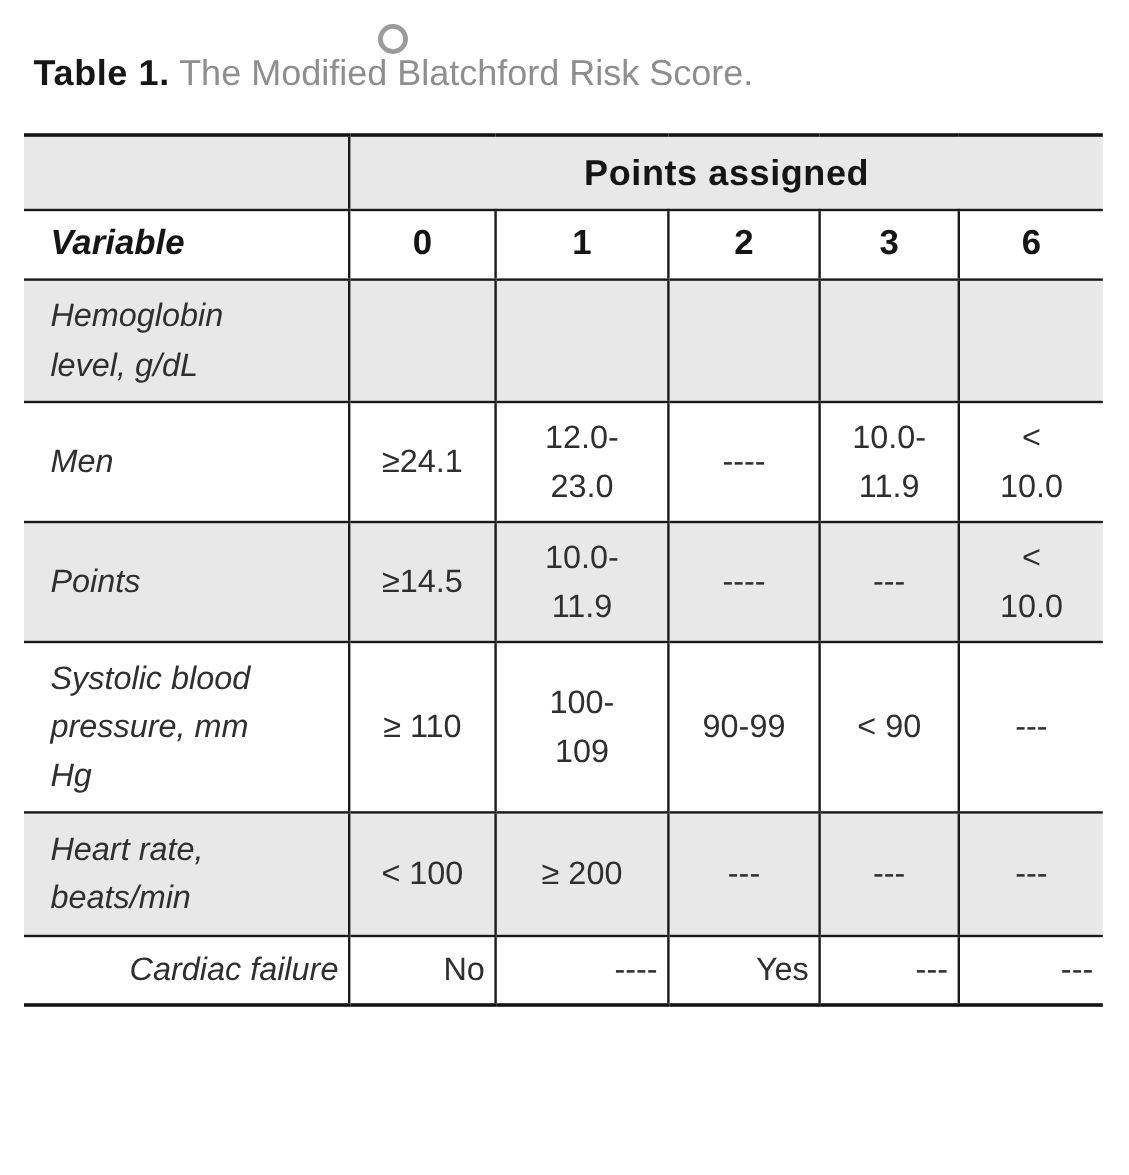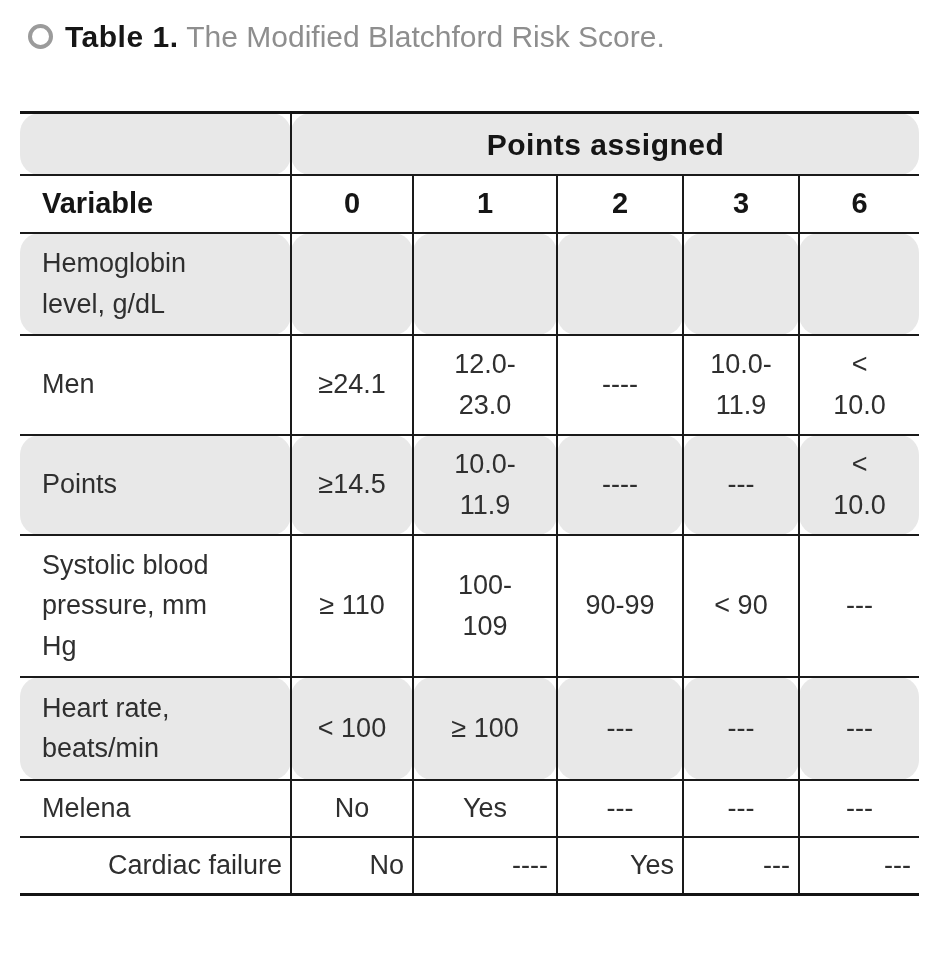--- a/index.html
+++ b/index.html
@@ -14,21 +14,22 @@
     height: 979px;
     background: #ffffff;
     overflow: hidden;
   }
   .caption {
     position: absolute;
     top: 20px;
     left: 28px;
     display: flex;
     align-items: center;
-    gap: 12px;
+    gap: 0;
+    flex-direction: column;
   }
   .ring {
     width: 17px;
     height: 17px;
     border: 4px solid #9b9b9b;
     border-radius: 50%;
     flex: 0 0 auto;
   }
   .caption-text {
     font-size: 30px;
@@ -63,34 +64,34 @@
     border-top: 2px solid #1a1a1a;
     border-bottom: 2px solid #1a1a1a;
     padding: 6px 8px;
     font-size: 27px;
     color: #2f2f2f;
     text-align: center;
     vertical-align: middle;
     white-space: pre-line;
     line-height: 1.5;
     font-weight: normal;
-    border-radius: 20px;
   }
   td + td, th + th, td.merged {
     border-left: 2px solid #1a1a1a;
   }
   tr.first-row td, tr.first-row th { border-top: 3px solid #141414; }
   tr.last-row td { border-bottom: 3px solid #141414; text-align: right; }
 
   .shaded td, .shaded th { background: #e8e8e8; }
   .plain td, .plain th { background: #ffffff; }
 
   td.var, th.var {
     text-align: left;
     padding-left: 22px;
+    font-style: italic;
   }
   th.points {
     font-weight: bold;
     color: #151515;
     font-size: 30px;
     letter-spacing: 0.5px;
     height: 48px;
   }
   tr.colheads th {
     font-weight: bold;
@@ -182,34 +183,26 @@
 109</td>
       <td>90-99</td>
       <td>&lt; 90</td>
       <td>---</td>
     </tr>
 
     <tr class="shaded r-hr">
       <td class="var">Heart rate,
 beats/min</td>
       <td>&lt; 100</td>
-      <td>≥ 100</td>
-      <td>---</td>
-      <td>---</td>
-      <td>---</td>
-    </tr>
-
-    <tr class="plain r-melena">
-      <td class="var">Melena</td>
-      <td>No</td>
-      <td>Yes</td>
-      <td>---</td>
-      <td>---</td>
-      <td>---</td>
-    </tr>
+      <td>≥ 200</td>
+      <td>---</td>
+      <td>---</td>
+      <td>---</td>
+    </tr>
+
 
 
     <tr class="plain last-row r-cardiac">
       <td class="var">Cardiac failure</td>
       <td>No</td>
       <td>----</td>
       <td>Yes</td>
       <td>---</td>
       <td>---</td>
     </tr>

